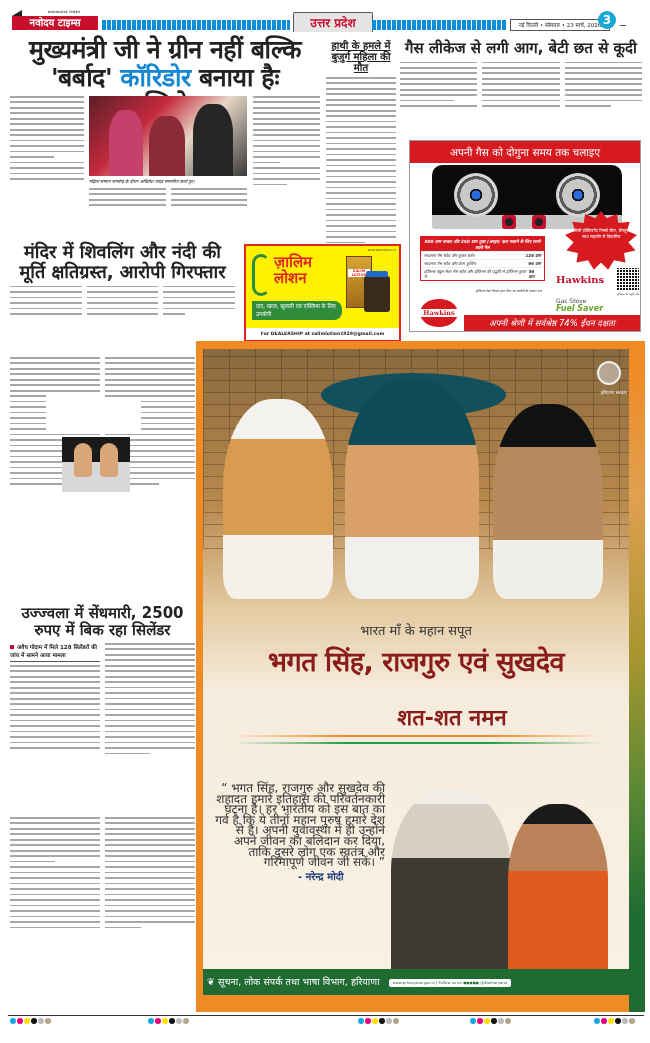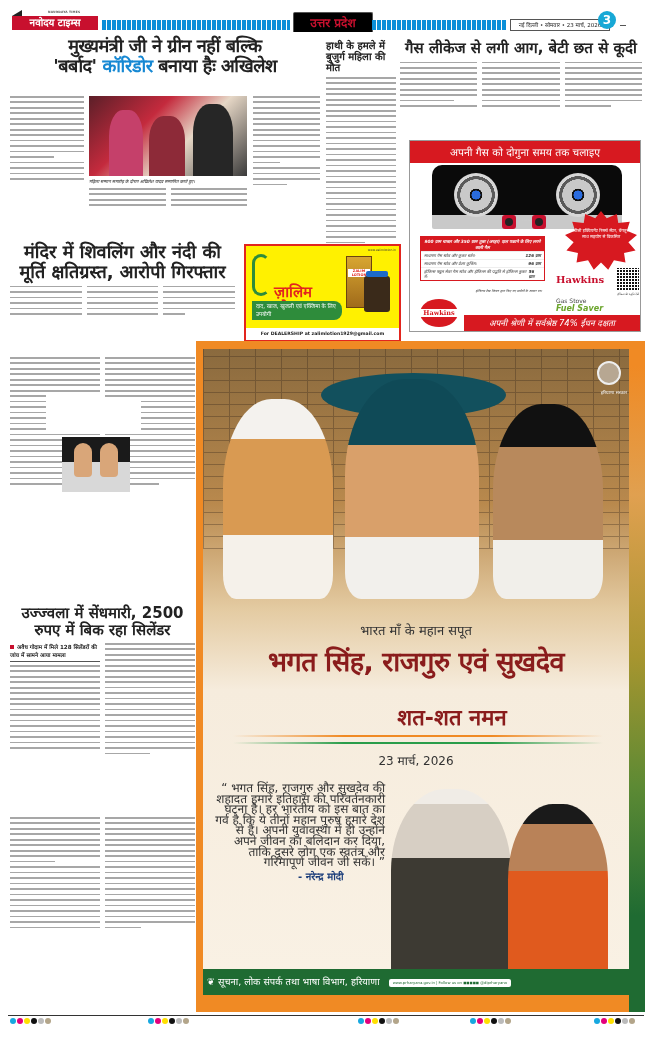--- a/index.html
+++ b/index.html
@@ -9,42 +9,42 @@
   
   .masthead { position: absolute; left: 10px; top: 8px; width: 630px; height: 26px; }
   .masthead .tiny-label { position: absolute; left: 38px; top: 2px; font-size: 3px; color: #555; font-weight: bold; letter-spacing: .2px; }
   .masthead .brand { position: absolute; left: 2px; top: 8px; width: 86px; height: 14px; background: #c8102e; color: #fff; font-size: 10px; font-weight: bold; line-height: 14px; text-align: center; }
   .masthead .brand-corner { position: absolute; left: 2px; top: 2px; width: 10px; height: 6px; background: #222; clip-path: polygon(0 100%, 100% 0, 100% 100%); }
   .masthead .stripe { position: absolute; top: 12px; height: 10px;
     background: repeating-linear-gradient(90deg, #0a8fd8 0 4px, #fff 4px 5px); }
   .masthead .stripe.s1 { left: 92px; width: 188px; }
   .masthead .stripe.s2 { left: 362px; width: 135px; }
   .masthead .stripe.s3 { left: 610px; width: 6px; background: none; border-top: 1px solid #555; top: 17px; }
-  .masthead .state-tab { position: absolute; left: 283px; top: 4px; width: 80px; height: 20px; border: 1px solid #555; border-bottom: none; background: #000000; color: #c8102e; font-weight: bold; font-size: 12px; line-height: 20px; text-align: center; border-radius: 2px 2px 0 0; }
+  .masthead .state-tab { position: absolute; left: 283px; top: 4px; width: 80px; height: 20px; border: 1px solid #555; border-bottom: none; background: #e5e5e5; color: #c8102e; font-weight: bold; font-size: 12px; line-height: 20px; text-align: center; border-radius: 2px 2px 0 0; }
   .masthead .dateline { position: absolute; left: 500px; top: 11px; width: 100px; height: 12px; border: 1px solid #555; font-size: 5.5px; line-height: 10px; text-align: center; color: #222; white-space: nowrap; }
   .masthead .page-num { position: absolute; left: 588px; top: 3px; width: 18px; height: 18px; border-radius: 50%; background: #17a8d6; color: #fff; font-size: 12px; font-weight: bold; line-height: 18px; text-align: center; }
 
   
   .headline { font-weight: bold; color: #222; line-height: 1.1; }
   .cols { display: flex; gap: 5px; }
   .cols > div { flex: 1; }
   .faux-lines { width: 100%; }
   .faux-lines span { display: block; height: 1.6px; background: #8a8a8a; margin-bottom: 3.9px; opacity: .75; }
 
   
   .lead { position: absolute; left: 10px; top: 36px; width: 310px; }
-  .lead .h1 { font-size: 18px; text-align: center; letter-spacing: -0.5px; }
+  .lead .h1 { font-size: 25px; text-align: center; letter-spacing: -0.5px; }
   .lead .h1 .accent { color: #1688d3; }
   .lead .photo { position: absolute; left: 79px; top: 60px; width: 158px; height: 80px;
     background: linear-gradient(135deg,#5b1f28 0%,#c42a3d 35%,#e6d7c6 60%,#3a3a3a 100%); }
   .lead .photo .fig { position: absolute; bottom: 0; border-radius: 40% 40% 0 0; }
   .lead .caption { position: absolute; left: 79px; top: 142px; width: 158px; font-size: 4.3px; color: #222; font-style: italic; }
 
   .elephant { position: absolute; left: 326px; top: 40px; width: 70px; }
-  .elephant .h { font-size: 10px; text-align: left; }
+  .elephant .h { font-size: 10px; text-align: center; text-decoration: underline; }
 
   .gas { position: absolute; left: 400px; top: 40px; width: 242px; }
   .gas .h { font-size: 15px; text-align: center; }
 
   
   .hawkins { position: absolute; left: 409px; top: 140px; width: 232px; height: 192px; border: 1px solid #999; background: #fff; overflow: hidden; }
   .hawkins .top-bar { height: 22px; background: #d71920; color: #fff; font-size: 10.5px; text-align: center; line-height: 22px; }
   .hawkins .stove { position: absolute; left: 22px; top: 24px; width: 190px; height: 64px; border-radius: 10px 10px 2px 2px;
     background: linear-gradient(#0a0a0a 0 78%, #c9c9c9 78% 100%); }
   .hawkins .burner { position: absolute; top: 8px; width: 44px; height: 44px; border-radius: 50%;
@@ -71,21 +71,21 @@
   .hawkins .bottom-bar { position: absolute; left: 54px; bottom: 0; right: 0; height: 16px; background: #d71920; color: #fff; font-size: 8.5px; text-align: center; line-height: 16px; font-style: italic; }
 
   
   .temple { position: absolute; left: 10px; top: 242px; width: 225px; }
   .temple .h { font-size: 18px; text-align: center; }
 
   
   .zalim { position: absolute; left: 244px; top: 244px; width: 157px; height: 98px; border: 2px solid #e2251e; background: #fff100; overflow: hidden; }
   .zalim .url { position: absolute; right: 3px; top: 2px; font-size: 3px; color: #333; }
   .zalim .dragon { position: absolute; left: 6px; top: 8px; width: 18px; height: 42px; border-radius: 9px; border: 3px solid #2e8c3b; border-right-color: transparent; }
-  .zalim .name { position: absolute; left: 28px; top: 8px; color: #e2251e; font-size: 15px; font-weight: bold; line-height: 16px; margin-top: 30px; }
+  .zalim .name { position: absolute; left: 28px; top: 8px; color: #e2251e; font-size: 15px; font-weight: bold; line-height: 16px; }
   .zalim .bottle { position: absolute; left: 100px; top: 10px; width: 26px; height: 52px; background: linear-gradient(#d8a631,#a06b1b); border: 1px solid #6b4410; }
   .zalim .bottle span { position: absolute; top: 12px; left: 1px; right: 1px; font-size: 3.5px; color: #e2251e; font-weight: bold; text-align: center; background: #fff; }
   .zalim .jar { position: absolute; left: 118px; top: 30px; width: 26px; height: 36px; background: #3a2a1a; border-radius: 3px; }
   .zalim .jar::before { content: ""; position: absolute; left: 2px; right: 2px; top: -5px; height: 6px; background: #1c6ac9; border-radius: 2px; }
   .zalim .tagline { position: absolute; left: 6px; top: 55px; width: 90px; background: #2e8c3b; color: #fff; font-size: 5.5px; line-height: 7.5px; padding: 2px 4px; border-radius: 0 8px 8px 0; }
   .zalim .dealer { position: absolute; left: 0; right: 0; bottom: 0; height: 12px; background: #fff; color: #222; font-size: 4.6px; text-align: center; line-height: 12px; font-weight: bold; }
 
   
   .accident { position: absolute; left: 10px; top: 352px; width: 185px; }
   .accident .h { font-size: 17px; text-align: center; }
@@ -552,21 +552,20 @@
     <div class="emblem-label">हरियाणा सरकार</div>
     <div class="portrait p1"></div>
     <div class="portrait p3"></div>
     <div class="hat"></div>
     <div class="portrait p2"></div>
     <div class="t1">भारत माँ के महान सपूत</div>
     <div class="t2">भगत सिंह, राजगुरु एवं सुखदेव</div>
     <div class="t4">शत-शत नमन</div>
     <div class="tricolor tc1"></div>
     <div class="tricolor tc2"></div>
-    <div class="date">23 मार्च, 2026</div>
     <div class="quote">“ भगत सिंह, राजगुरु और सुखदेव की शहादत हमारे इतिहास की परिवर्तनकारी घटना है। हर भारतीय को इस बात का गर्व है कि ये तीनों महान पुरुष हमारे देश से हैं। अपनी युवावस्था में ही उन्होंने अपने जीवन का बलिदान कर दिया, ताकि दूसरे लोग एक स्वतंत्र और गरिमापूर्ण जीवन जी सकें। ”</div>
     <div class="quote-author">- नरेन्द्र मोदी</div>
     <div class="pm"></div>
     <div class="cm"></div>
   </div>
   <div class="footer">
     <span>❦ </span><span>सूचना, लोक संपर्क तथा भाषा विभाग, हरियाणा</span>
     <span class="social">www.prharyana.gov.in | Follow us on ◼◼◼◼◼ @diprharyana</span>
   </div>
 </aside>

